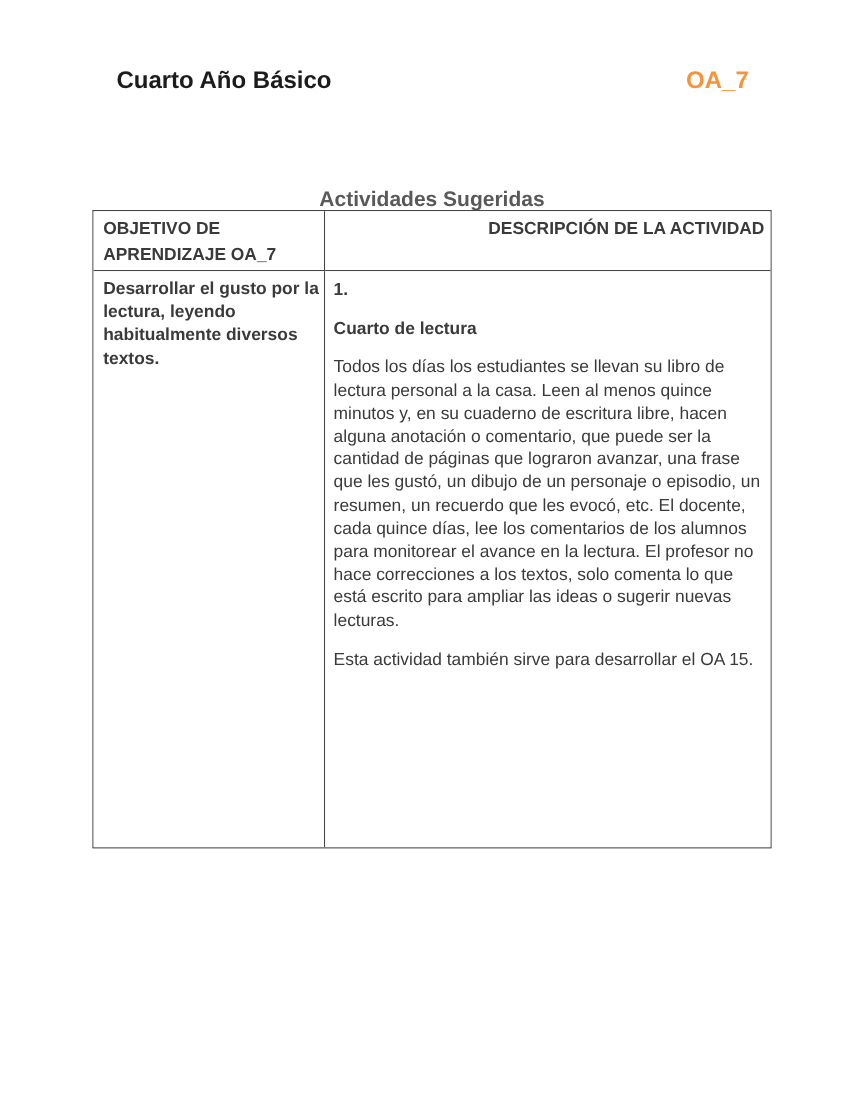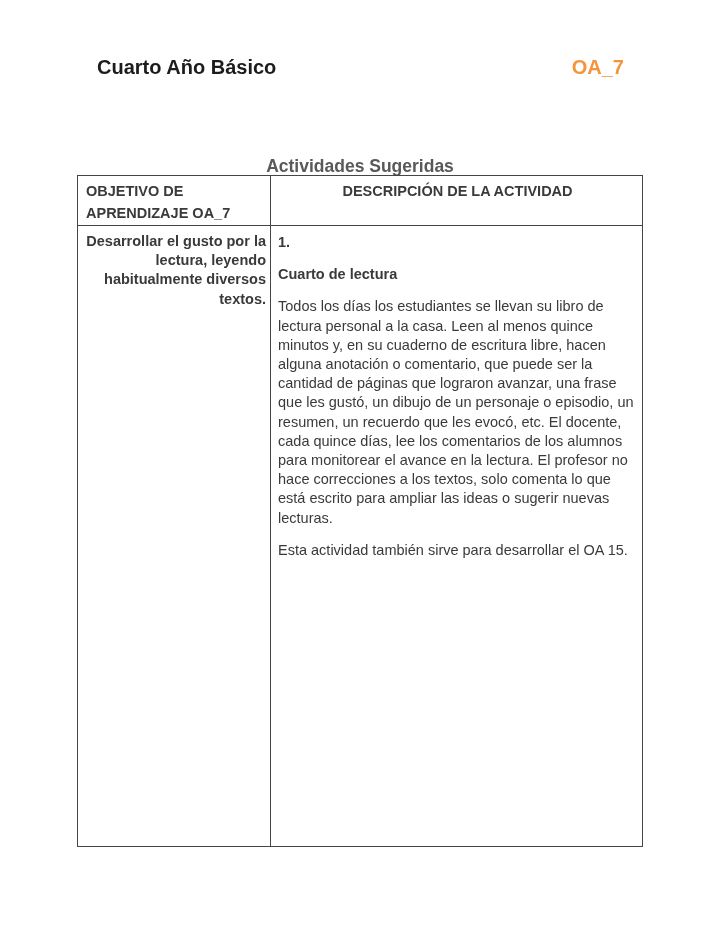--- a/index.html
+++ b/index.html
@@ -35,46 +35,46 @@
   
   .doc-title{
     position:absolute;left:0;right:0;top:139px;margin:16px;
     text-align:center;
     font-size:17.5px;line-height:23px;font-weight:bold;
     color:var(--title-gray);
   }
   
   .activity-table{
     position:absolute;left:77px;top:175px;
-    width:566px;height:672px;
+    width:566px;height:532px;
     display:grid;
     grid-template-columns:193px 1fr;
     grid-template-rows:50px 1fr;
     border:1px solid var(--border);
   }
   .cell{
     background:#ffffff;
     font-size:14.5px;
     color:var(--text-dark);
   }
   .cell.c1{border-right:1px solid var(--border);}
   .cell.head{
     border-bottom:1px solid var(--border);
     font-weight:bold;
     line-height:22px;
     padding-top:4px;
   }
   .head.c1{padding-left:8px;padding-right:4px;text-align:left;}
-  .head.c2{text-align:center;padding-left:7px;padding-right:5px;}
+  .head.c2{text-align:right;padding-left:7px;padding-right:5px;}
   .body.c1{
     padding:6px 4px 0 8px;
     font-weight:bold;
     line-height:19.2px;
   }
-  .body.c1 p{margin:0;text-align:right;}
+  .body.c1 p{margin:0;}
   .body.c2{
     padding:7px 5px 0 7px;
     line-height:19.2px;
   }
   .body.c2 p{margin:0 0 13px 0;}
   .body.c2 p.b{font-weight:bold;}
 </style>
 </head>
 <body>
 

